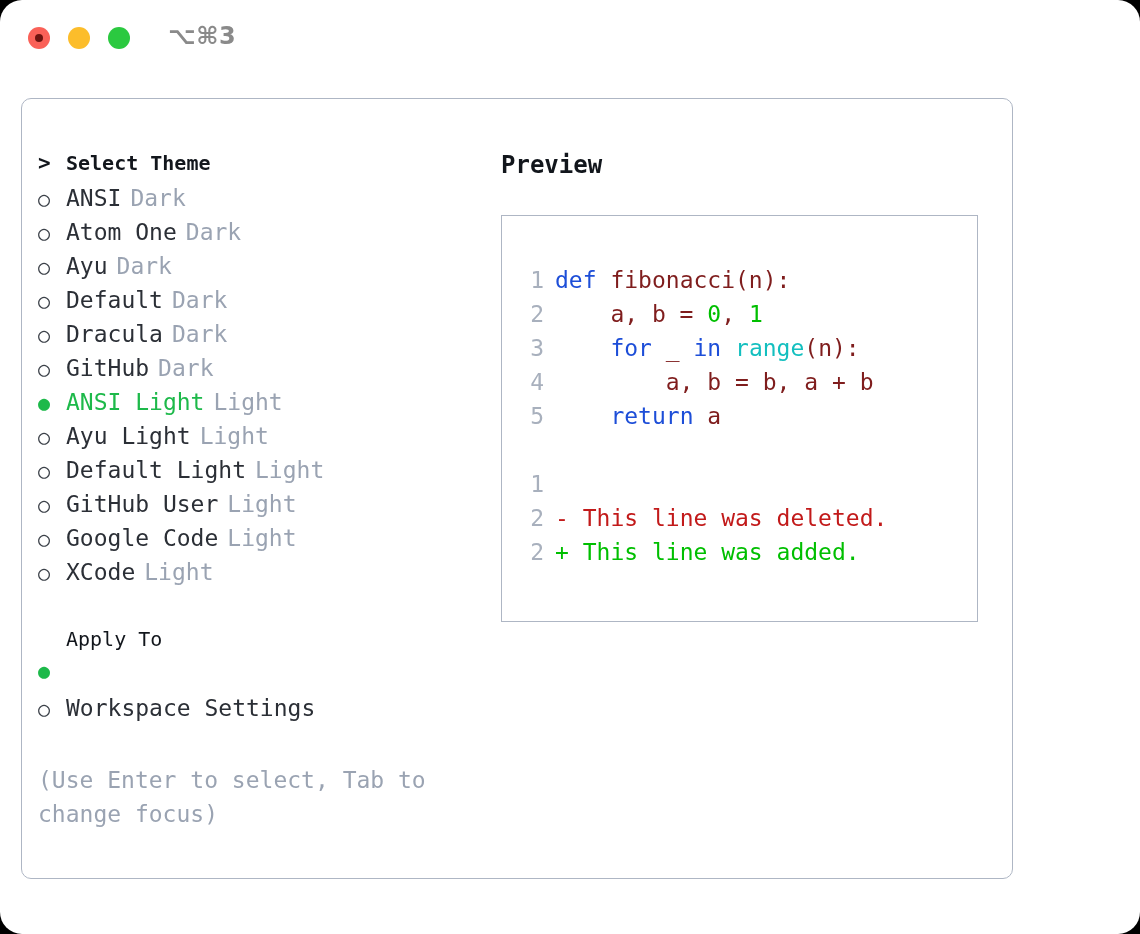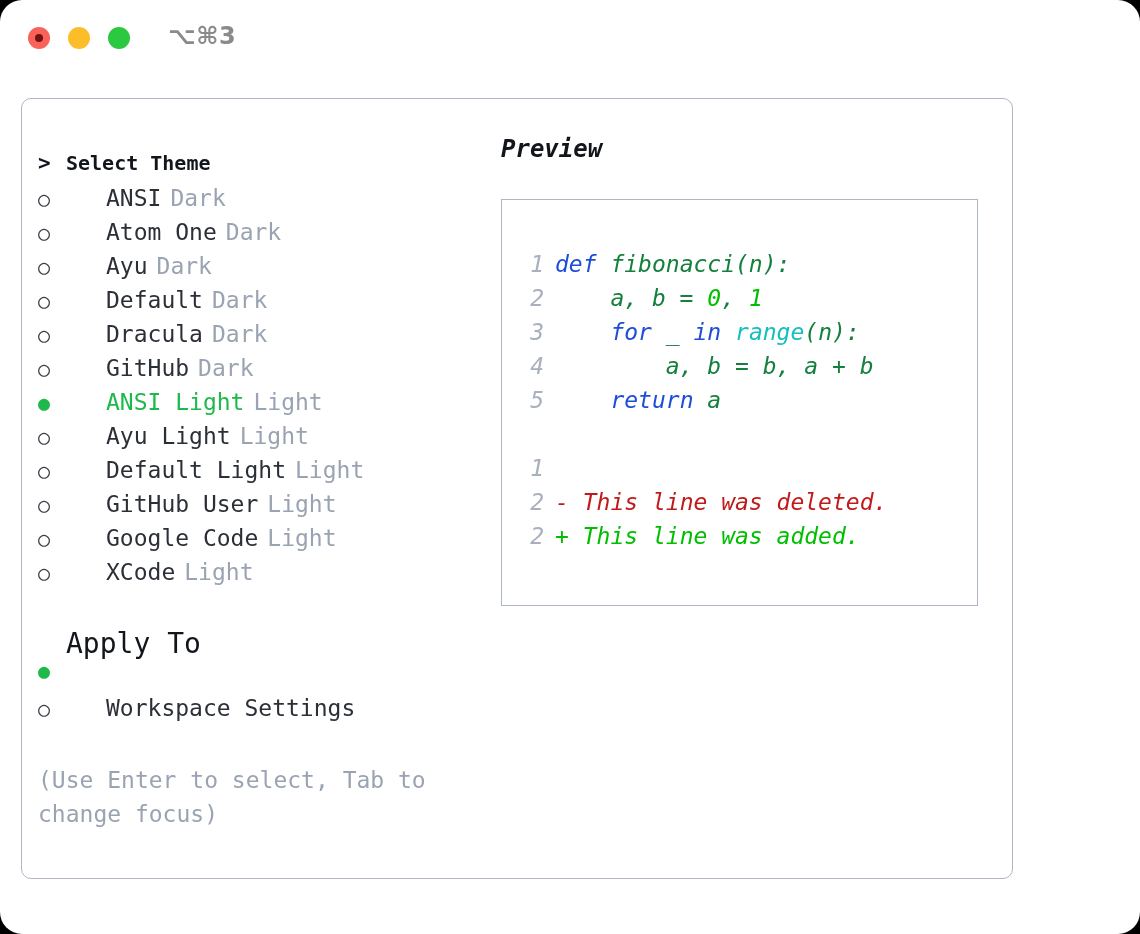--- a/index.html
+++ b/index.html
@@ -105,49 +105,47 @@
     color: #1db94a;
     font-size: 20px;
   }
   .heading {
     font-weight: bold;
     color: #12161c;
     font-size: 20px;
   }
   .theme-name {
     color: #2b2f36;
-    margin-left: 40px;
   }
   .theme-name.selected {
     color: #1db94a;
   }
   .theme-cat {
     color: #9aa3b2;
     padding-left: 9px;
   }
   .section-label {
     color: #12161c;
-    font-size: 28px;
+    font-size: 20px;
   }
   #spacer-apply { height: 34px; }
   #hint {
     margin-top: 34px;
     font-size: 23px;
     line-height: 34px;
     color: #9aa3b2;
     width: 405px;
   }
 
   
   #right-col {
     position: absolute;
     left: 479px;
-    top: 36px;
+    top: 52px;
     width: 490px;
-    font-style: italic;
   }
   #preview-title {
     font-size: 24px;
     font-weight: bold;
     color: #12161c;
     margin-bottom: 0;
   }
   #preview-box {
     margin-top: 36px;
     width: 477px;
@@ -174,21 +172,21 @@
     width: 30px;
     flex: 0 0 30px;
     text-align: right;
     color: #a8b0bd;
     padding-right: 11px;
   }
   .blank-line { height: 34px; }
   .tok-kw   { color: #1d4ed8; }
   .tok-fn   { color: #13bfbf; }
   .tok-num  { color: #00bf00; }
-  .tok-plain{ color: #15803d; }
+  .tok-plain{ color: #7f1d1d; }
   .diff-ctx { color: #8c8c8c; }
   .diff-del { color: #c21a1a; }
   .diff-add { color: #00bf00; }
 </style>
 </head>
 <body>
 
 <div id="window">
 
   <div id="titlebar">

